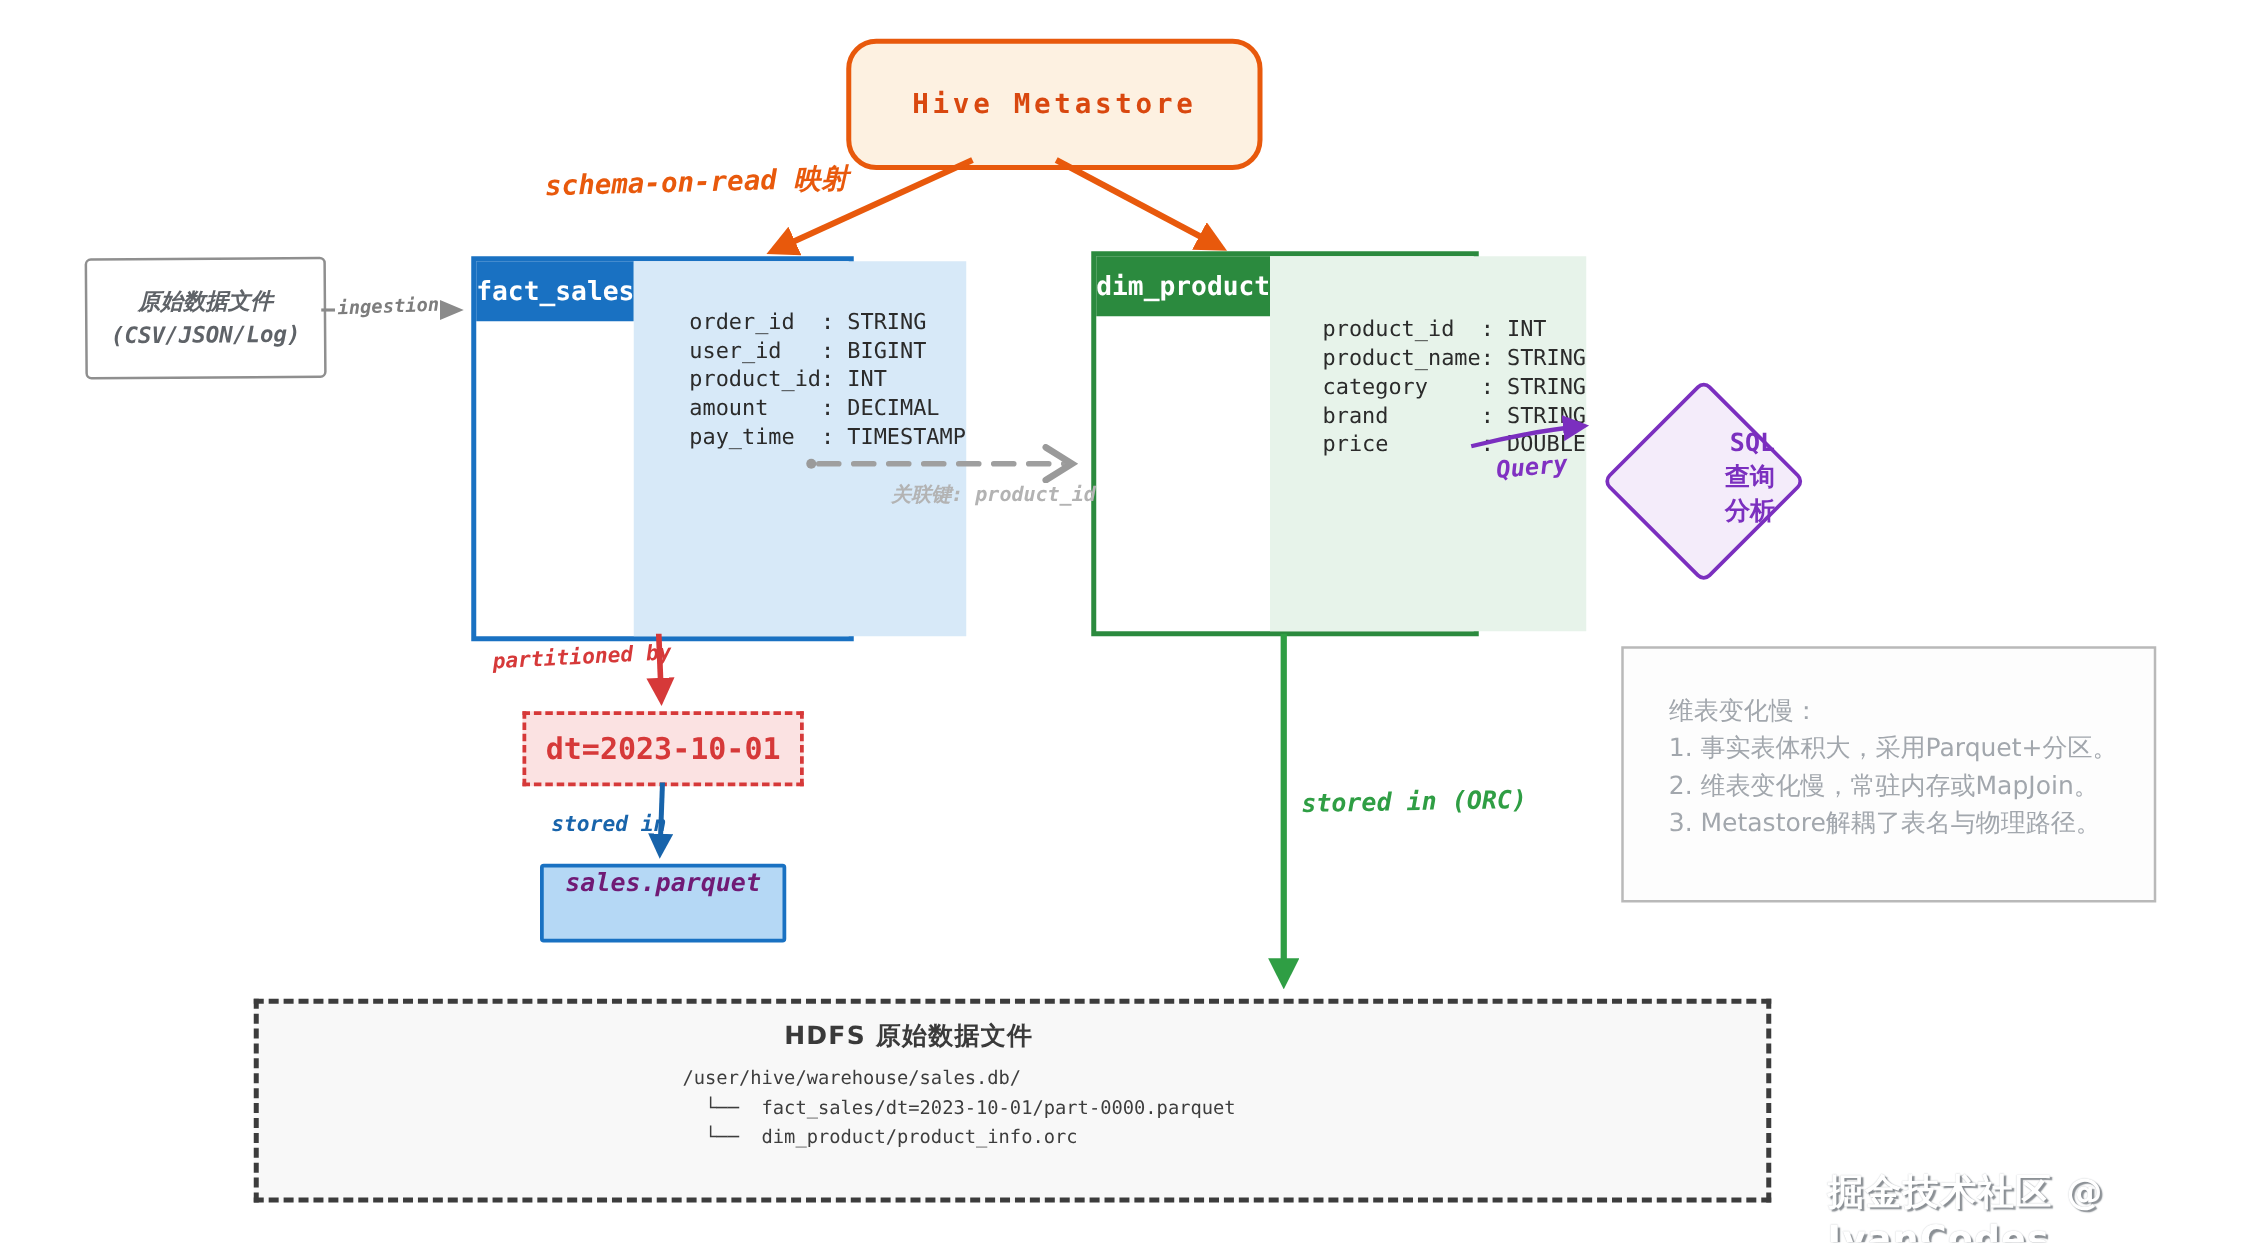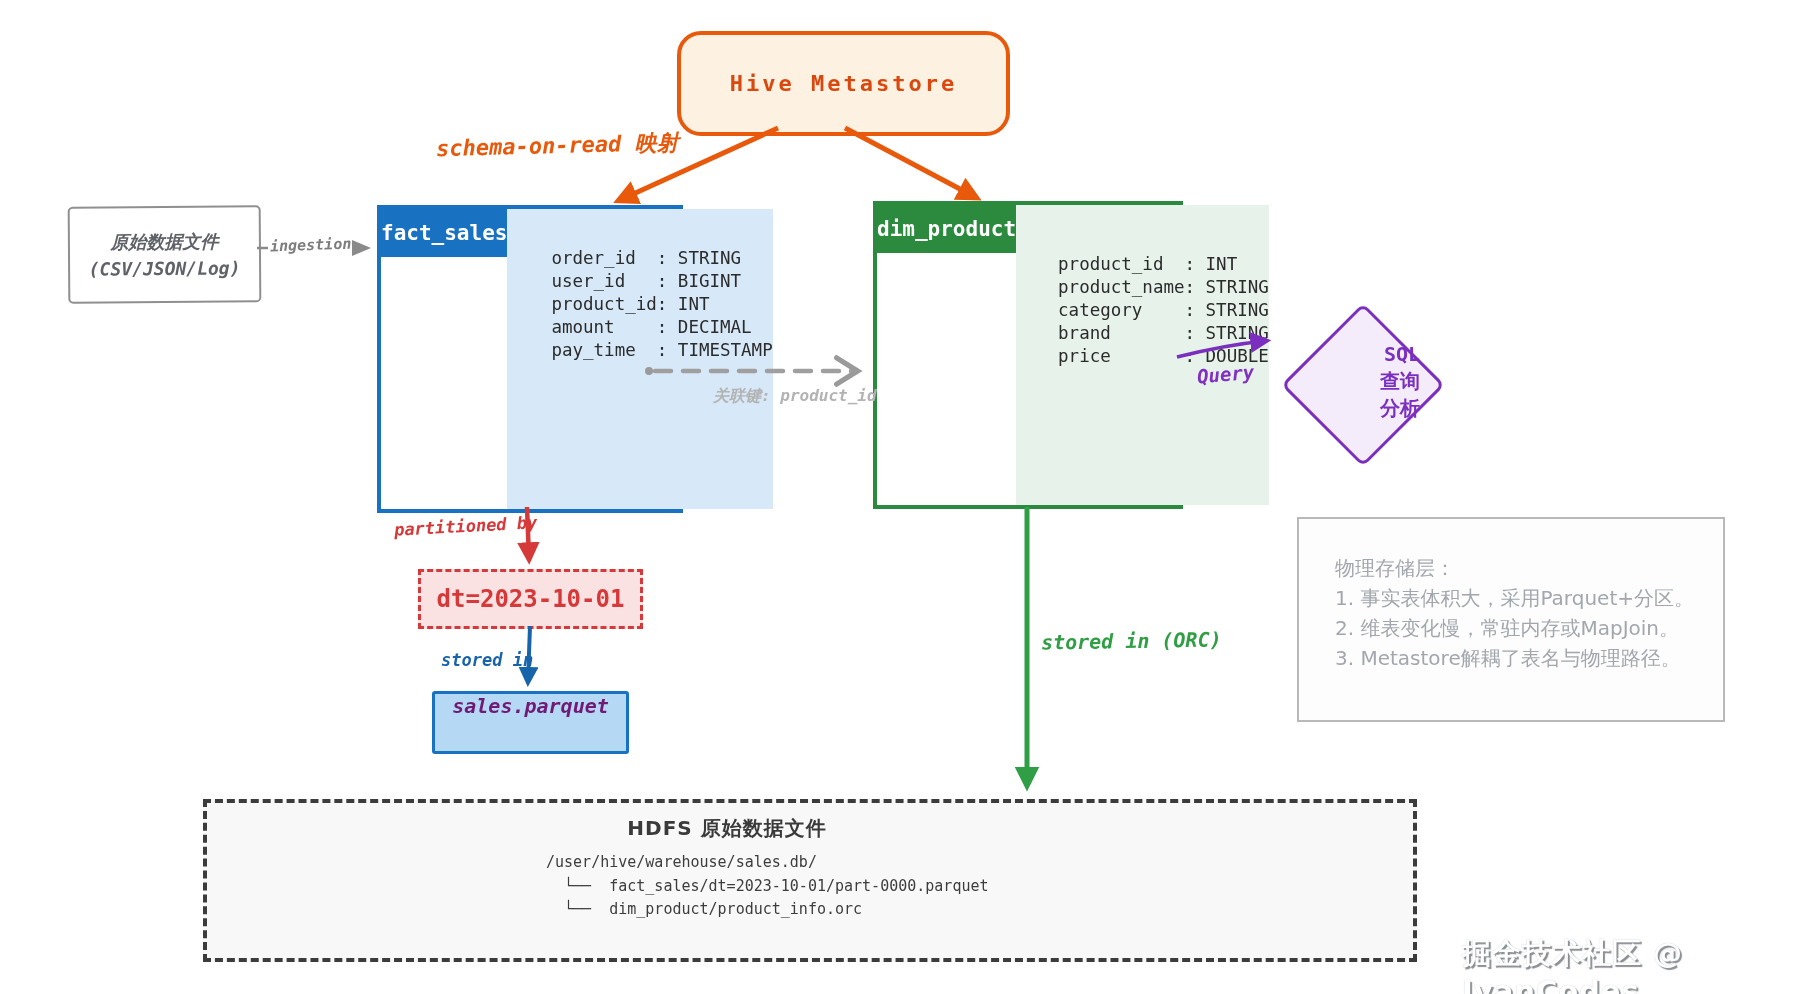--- a/index.html
+++ b/index.html
@@ -121,21 +121,21 @@
     <span>dt=2023-10-01</span>
   </div>
   <div class="abs storedin-label hand">stored in</div>
   <div class="abs parquetbox hand">
     <span>sales.parquet</span>
   </div>
 
   <div class="abs storedorc-label hand">stored in (ORC)</div>
 
   <div class="abs notes">
-    <div>物理存储层：</div>
+    <div>维表变化慢：</div>
     <div>1. 事实表体积大，采用Parquet+分区。</div>
     <div>2. 维表变化慢，常驻内存或MapJoin。</div>
     <div>3. Metastore解耦了表名与物理路径。</div>
   </div>
 
   <div class="abs hdfs">
     <div class="hdfs-title">HDFS 原始数据文件</div>
     <div class="hdfs-paths mono"><span>/user/hive/warehouse/sales.db/</span>
 <span>  └──  fact_sales/dt=2023-10-01/part-0000.parquet</span>
 <span>  └──  dim_product/product_info.orc</span></div>

